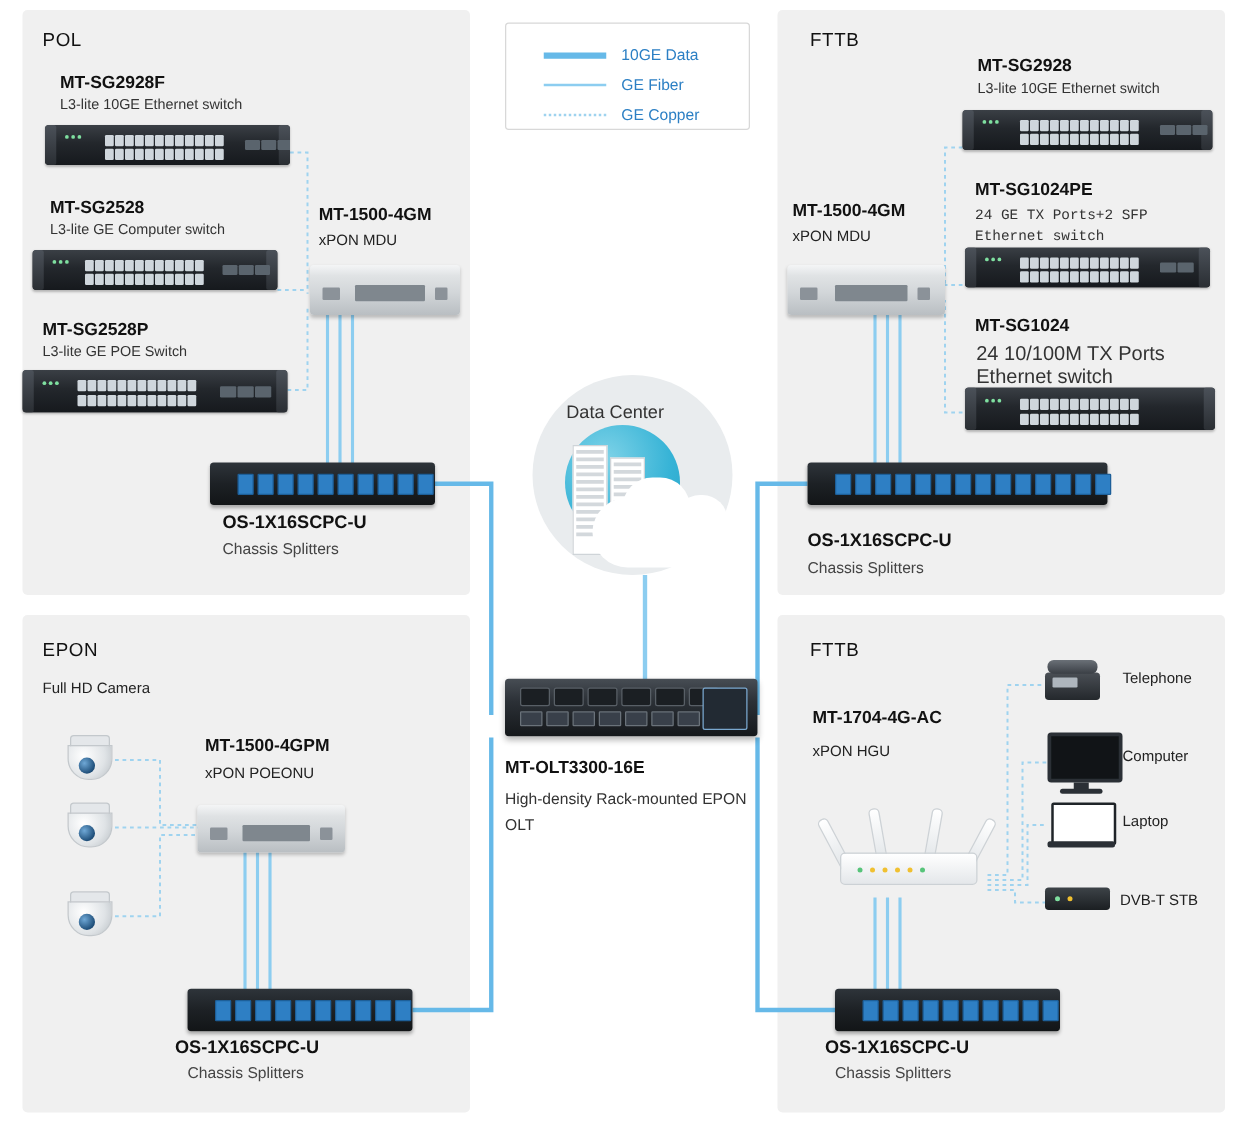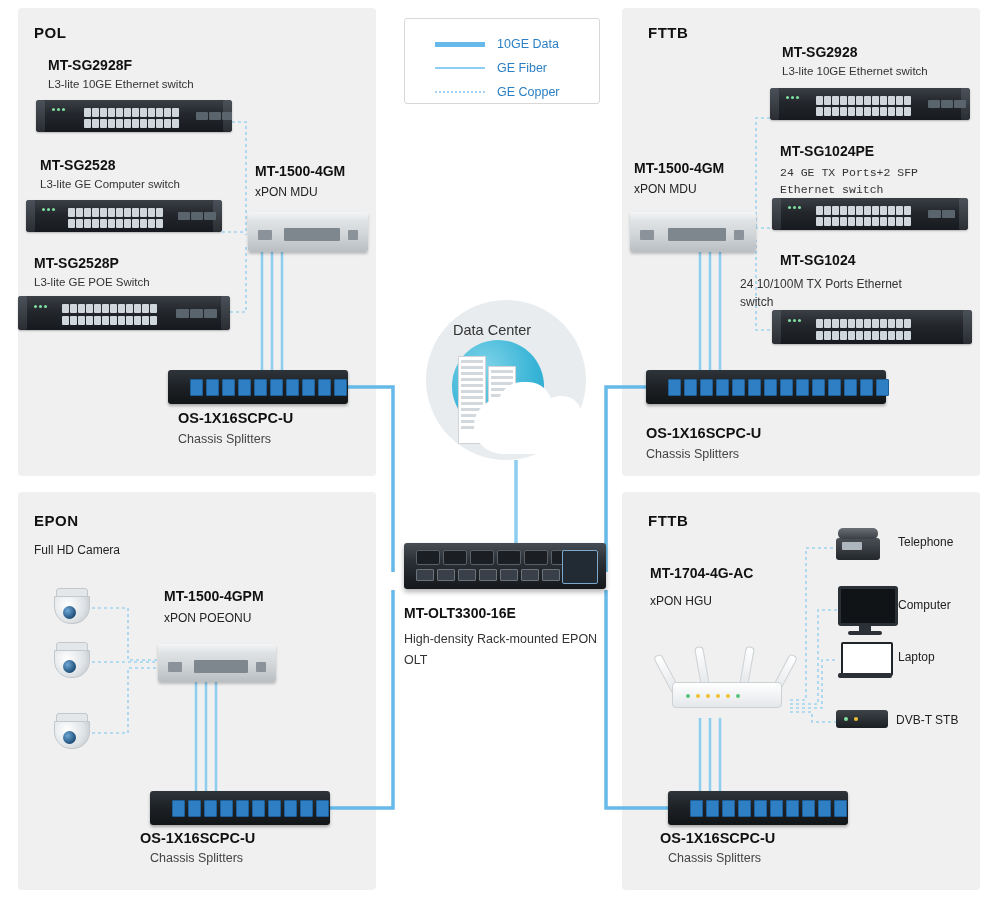--- a/index.html
+++ b/index.html
@@ -3,21 +3,21 @@
 <meta charset="utf-8">
 <style>
   html,body{margin:0;padding:0;}
   body{
     width:997px;height:908px;position:relative;overflow:hidden;
     background:#ffffff;
     font-family:"Liberation Sans", sans-serif;
     color:#1a1a1a;
   }
   .panel{position:absolute;background:#f0f0f0;border-radius:4px;}
-  .panel-title{position:absolute;font-size:15px;font-weight:700;letter-spacing:.5px;color:#111;}
+  .panel-title{position:absolute;font-size:15px;font-weight:400;letter-spacing:.5px;color:#111;}
   .lbl{position:absolute;}
   .dev-name{font-size:14px;font-weight:700;color:#111;}
   .dev-desc{font-size:11.5px;color:#333;}
   .dev-sub{font-size:12px;color:#222;}
   .splitter-name{font-size:14.5px;font-weight:700;color:#111;}
   .splitter-sub{font-size:12.5px;color:#444;}
   .legend{
     position:absolute;left:404px;top:18px;width:194px;height:84px;
     border:1px solid #d8d8d8;background:#fff;border-radius:3px;
   }
@@ -458,21 +458,21 @@
         <span class="port"></span>
     </div>
     <div class="ports" style="left:156px;top:12px;">
       <span class="port dark" style="width:13px;height:8px;"></span>
       <span class="port dark" style="width:13px;height:8px;"></span>
     </div>
   </div>
 </div>
 
 <div class="lbl dev-name" style="left:780px;top:252px;">MT-SG1024</div>
-<div class="lbl dev-desc" style="left:740px;top:275px;width:180px;line-height:18px;font-size:12px;">24 10/100M TX Ports Ethernet switch</div>
+<div class="lbl dev-desc" style="left:781px;top:275px;width:180px;line-height:18px;font-size:16px;">24 10/100M TX Ports Ethernet switch</div>
 <div class="sw sw-dark" style="left:772px;top:310px;width:200px;height:34px;">
   <div class="sw-face">
     <div class="ear" style="left:0;"></div>
     <div class="ear" style="right:0;"></div>
     <div class="leds" style="left:16px;top:9px;">
       <span class="led"></span>
         <span class="led"></span>
         <span class="led"></span>
     </div>
     <div class="ports" style="left:44px;top:9px;">

